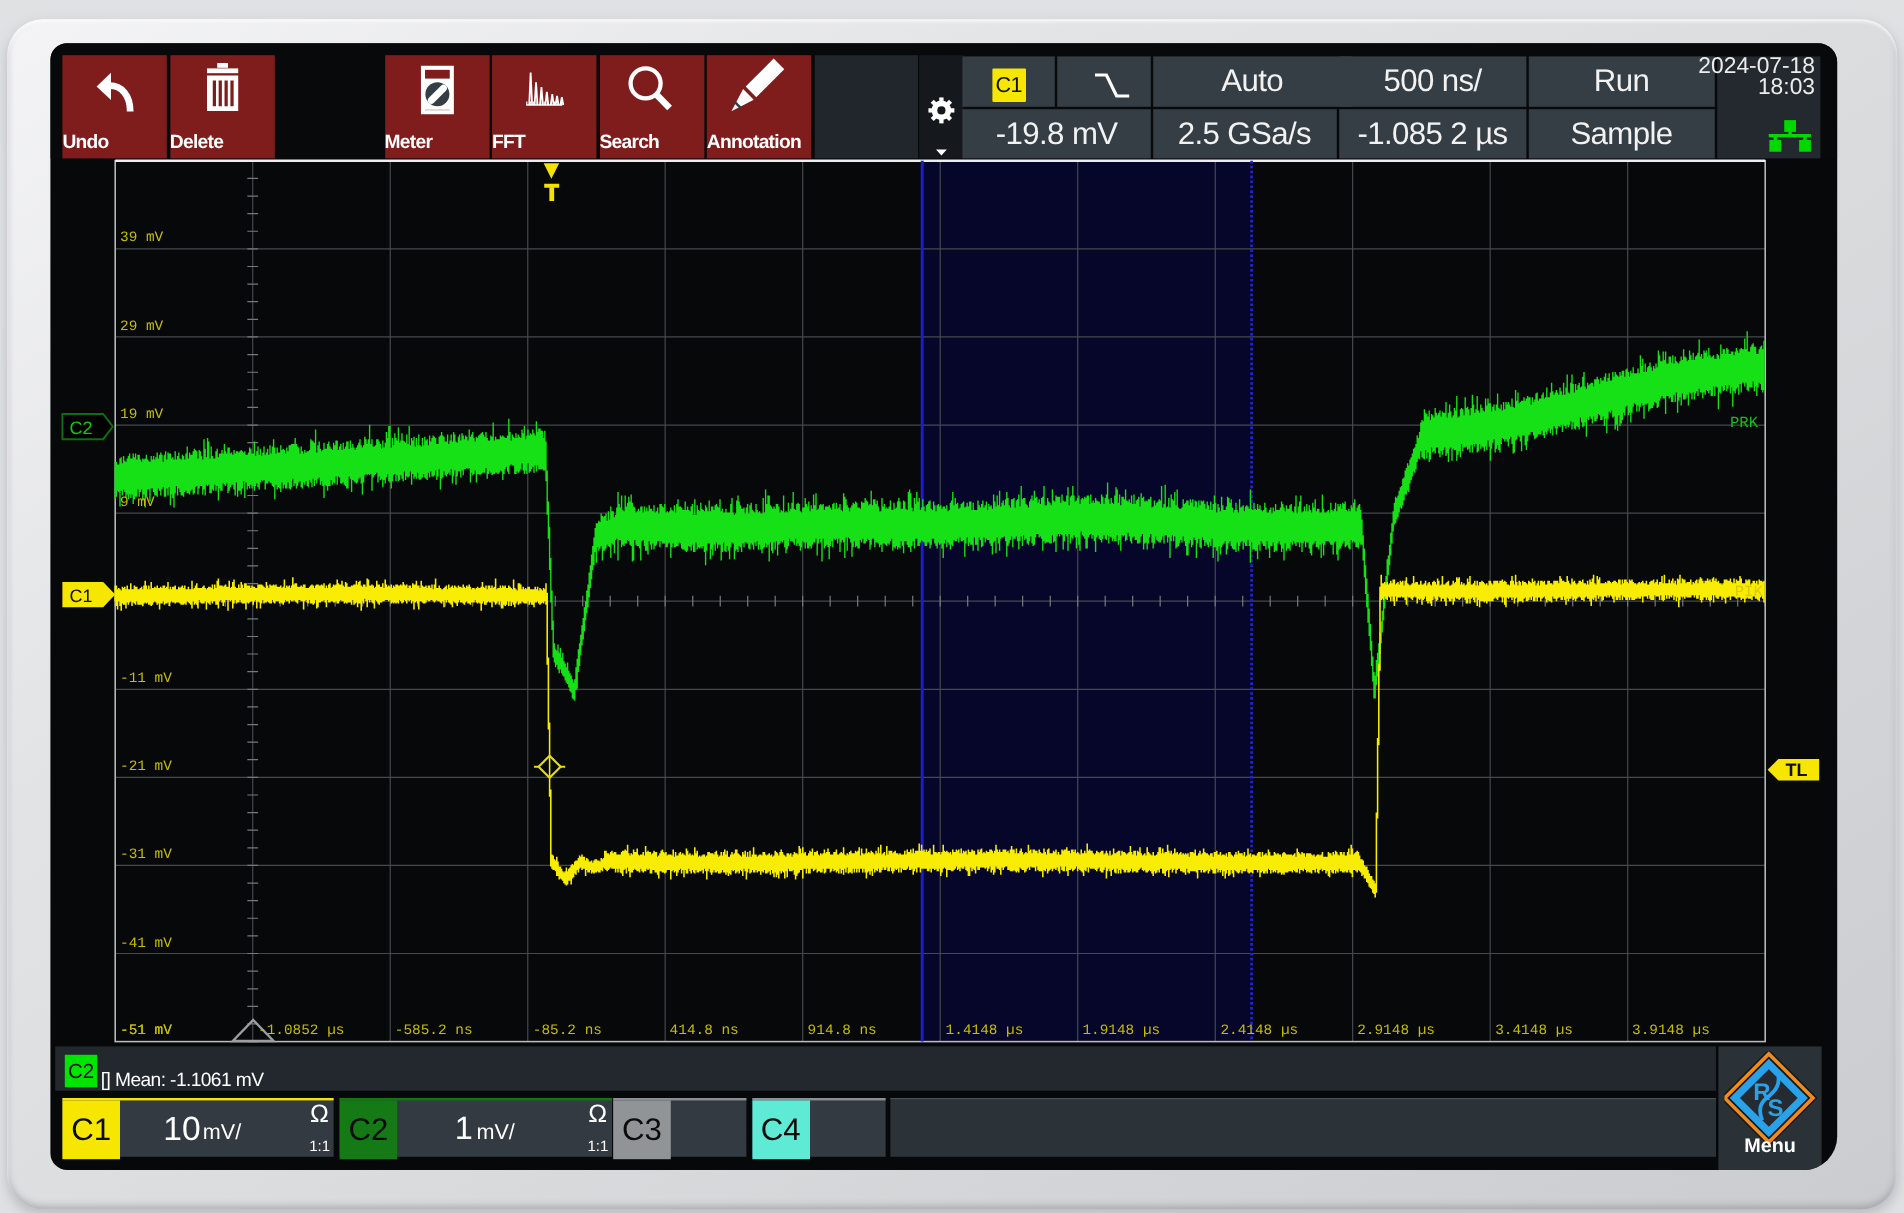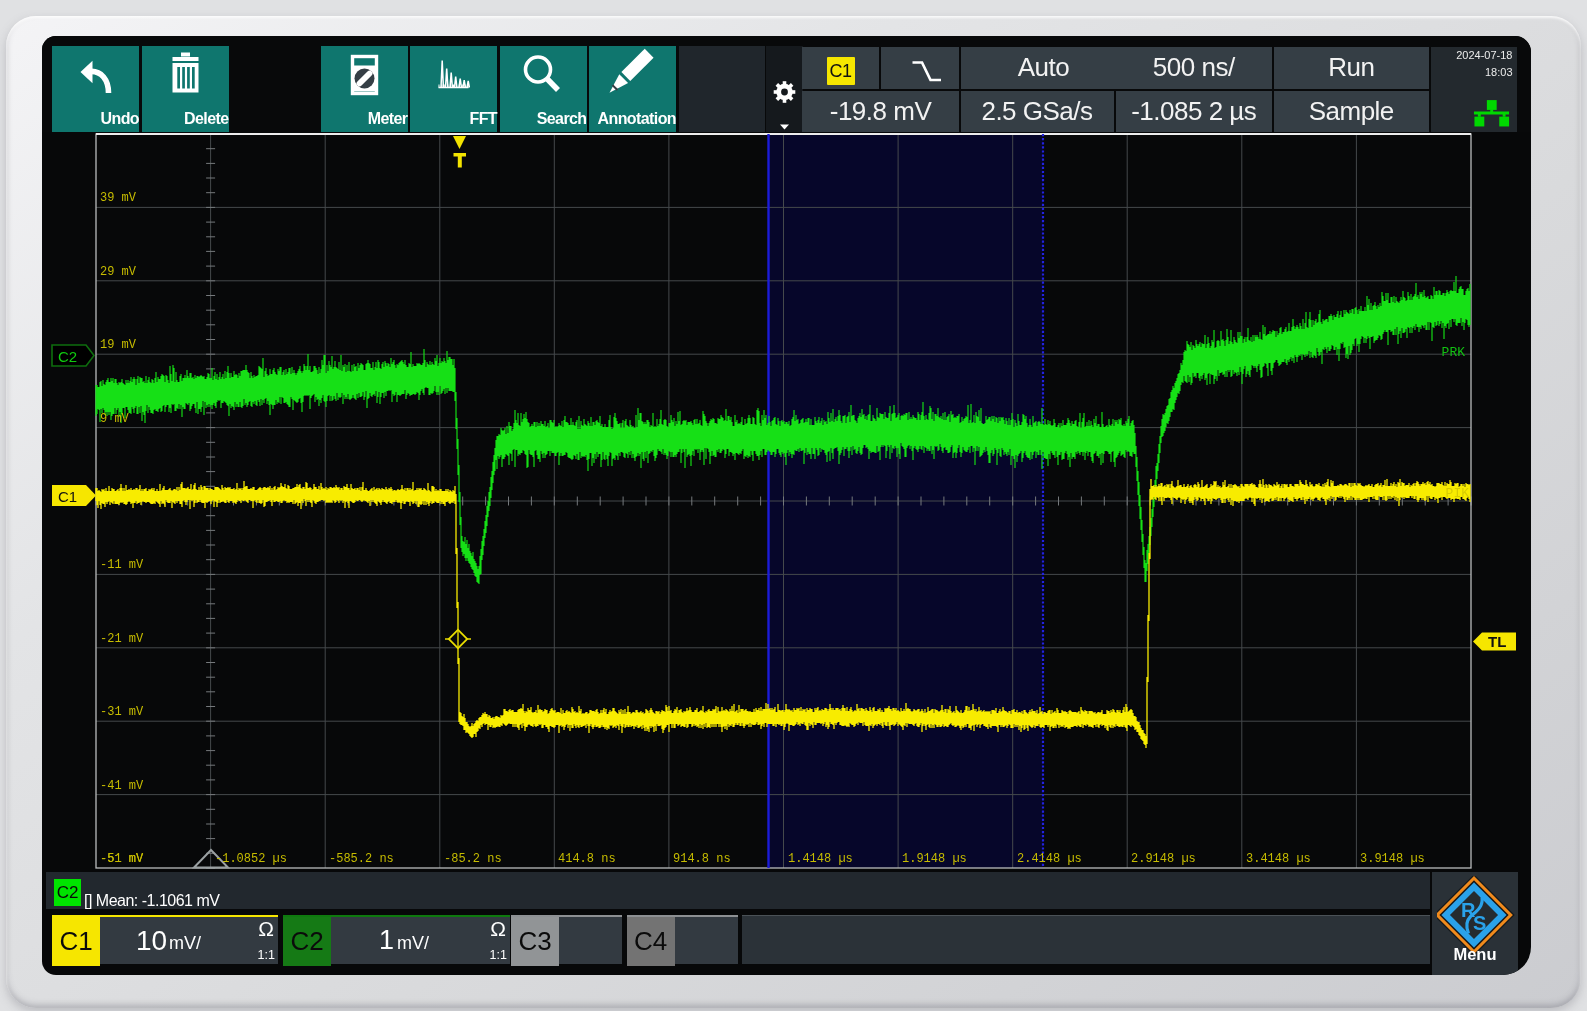--- a/index.html
+++ b/index.html
@@ -2,21 +2,21 @@
 <html><head><meta charset="utf-8">
 <style>
 *{margin:0;padding:0;box-sizing:border-box}
 html,body{width:1587px;height:1011px;overflow:hidden}
 body{background:#e0e1e3;font-family:"Liberation Sans",sans-serif;position:relative}
 #panel{position:absolute;left:6px;top:16px;width:1575px;height:992px;border-radius:30px;
  background:linear-gradient(145deg,#f4f4f6 0%,#e3e4e6 30%,#d9dadc 60%,#cbccd0 100%);
  box-shadow:inset 0 2px 3px rgba(255,255,255,.9), inset 0 -3px 6px rgba(90,90,100,.35), 0 4px 10px rgba(120,120,130,.35)}
 #screen{position:absolute;left:42px;top:36px;width:1489px;height:939px;background:#070809;border-radius:14px 16px 28px 14px;overflow:hidden}
 .abs{position:absolute}
-.btn{position:absolute;top:10px;height:86px;width:87px;background:#0f766e;color:#fff;text-align:right}
+.btn{position:absolute;top:10px;height:86px;width:87px;background:#7f1d1d;color:#fff;text-align:left}
 .btn .lbl{position:absolute;bottom:4px;width:100%;font-size:16px;font-weight:bold;letter-spacing:-0.6px}
 .cell{position:absolute;background:#353e45;color:#f2f2f2;display:flex;align-items:center;justify-content:center;font-size:26px;letter-spacing:-0.5px}
 .r1{top:11px;height:41.5px}
 .r2{top:54.5px;height:41.5px}
 .tile{position:absolute;top:879px;height:48.5px;background:#333a41}
 .badge{position:absolute;left:0;top:0;width:48px;height:48.5px;color:#0b0b0b;font-size:26px;display:flex;align-items:center;justify-content:center}
 .vtxt{position:absolute;left:48px;right:0;top:0;bottom:0;color:#fff}
 </style></head><body>
 <div id="panel"></div>
 <div id="screen">
@@ -90,21 +90,21 @@
       </svg>
     </div>
 <div class="cell r1" style="left:918.5px;width:166px">Auto</div>
 <div class="cell r1" style="left:1073.5px;width:156.5px">500 ns/</div>
 <div class="cell r1" style="left:1232px;width:154.5px">Run</div>
 <div class="cell r2" style="left:760px;width:157px">-19.8 mV</div>
 <div class="cell r2" style="left:918.5px;width:153px">2.5 GSa/s</div>
 <div class="cell r2" style="left:1073.5px;width:156.5px">-1.085 2 µs</div>
 <div class="cell r2" style="left:1232px;width:154.5px">Sample</div>
 <div class="abs" style="left:1388.5px;top:11px;width:86px;height:85px;background:#23292e;color:#ececec">
-<div style="position:absolute;right:4px;top:0px;text-align:right;font-size:11px;line-height:17px;white-space:nowrap">2024-07-18<br>18:03</div>
+<div style="position:absolute;right:4px;top:0px;text-align:right;font-size:19px;line-height:17px;white-space:nowrap">2024-07-18<br>18:03</div>
 <svg style="position:absolute;right:5px;top:50px" width="42" height="31" viewBox="0 0 40 30">
 <g fill="#00d800">
           <rect x="16" y="3" width="9.5" height="9.5"></rect>
           <rect x="4" y="19" width="9.5" height="9.5"></rect>
           <rect x="28" y="19" width="9.5" height="9.5"></rect>
         </g>
 <path d="M20.7 12v4M8.7 19v-4M32.7 19v-4M3.5 15.5h34" stroke="#00d800" stroke-width="2.8" fill="none"></path>
       </svg>
     </div>
 <div class="abs" style="left:0;top:0"><svg id="grat" width="1489" height="939" viewBox="42 36 1489 939">
@@ -176,21 +176,21 @@
         <span style="position:absolute;left:48px;top:8px;font-size:27px">1</span>
         <span style="position:absolute;left:66px;top:16px;font-size:18px">mV/</span>
 <span style="position:absolute;right:4px;top:0px;font-size:21px">Ω</span>
         <span style="position:absolute;right:3px;bottom:2px;font-size:12.5px">1:1</span>
       </div>
     </div>
 <div class="tile" style="left:469px;width:111px;border-top:2.5px solid #8d9093">
 <div class="badge" style="background:#919496">C3</div>
     </div>
 <div class="tile" style="left:584.5px;width:111.5px;border-top:2.5px solid #8d9093">
-<div class="badge" style="background:#737373">C4</div>
+<div class="badge" style="background:#5eead4">C4</div>
     </div>
 <div class="tile" style="left:699.5px;width:688.5px;border-top:1.5px solid #4a5156;background:#2b3238"></div>
 <div class="abs" style="left:1390px;top:836px;width:86px;height:127px;background:#2a3137"></div>
 <div class="abs" style="left:1395px;top:840px;width:80px;height:112px">
 <svg width="80" height="112" viewBox="0 0 80 112">
 <g transform="rotate(45 37 39)">
 <rect x="11" y="13" width="52" height="52" fill="#252b30" stroke="#14181b" stroke-width="5.5"></rect>
 <rect x="11" y="13" width="52" height="52" fill="none" stroke="#f08a1c" stroke-width="3"></rect>
 <rect x="17" y="19" width="40" height="40" fill="none" stroke="#2aa2ea" stroke-width="6"></rect>
 </g>

